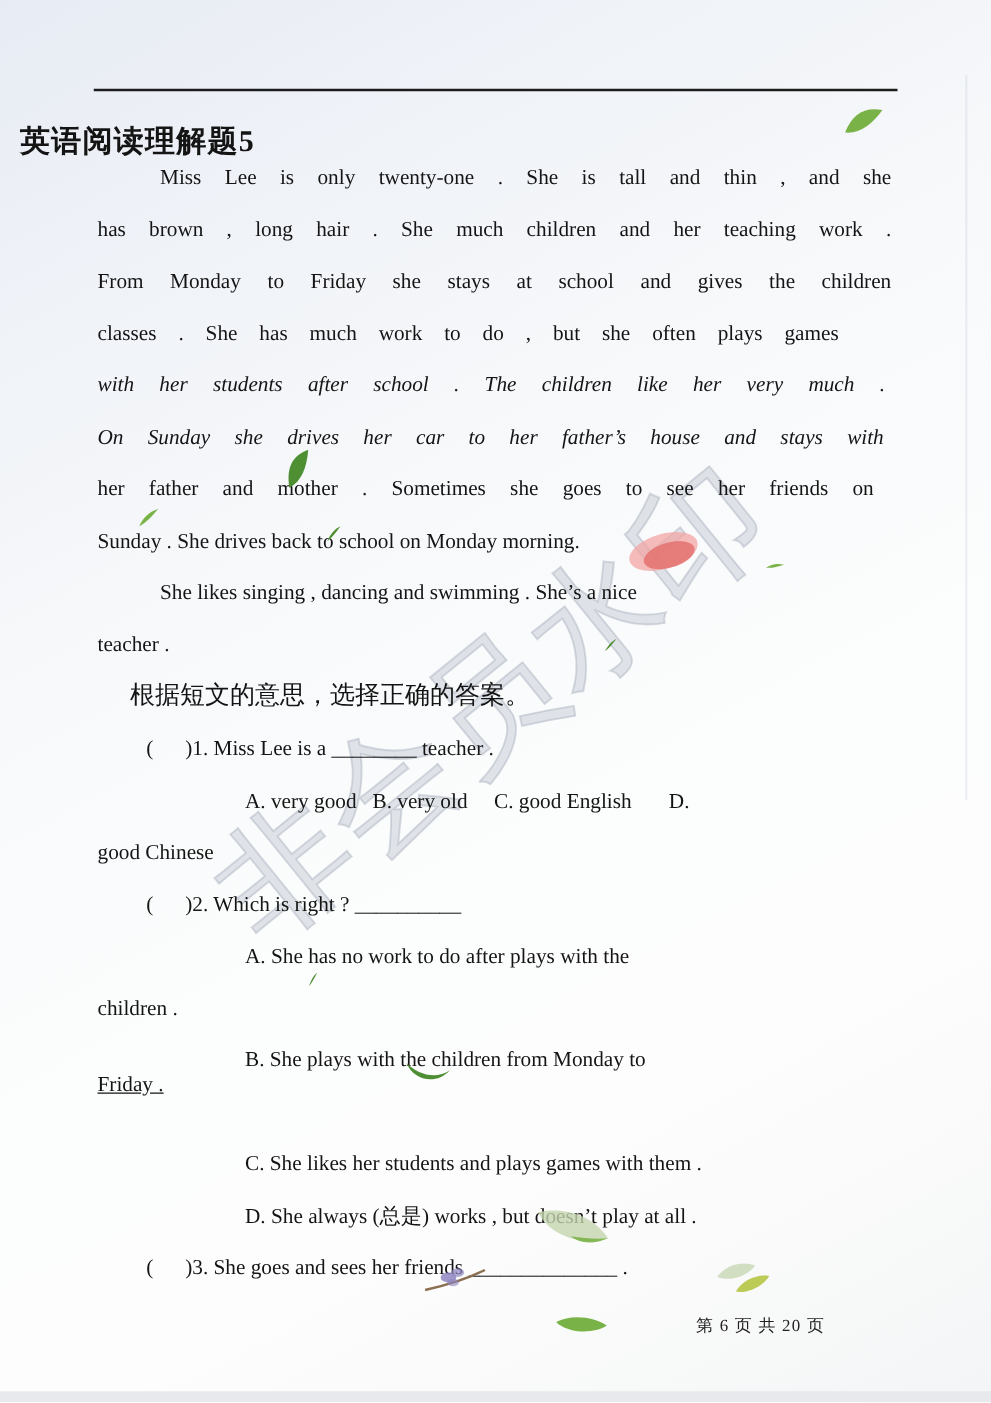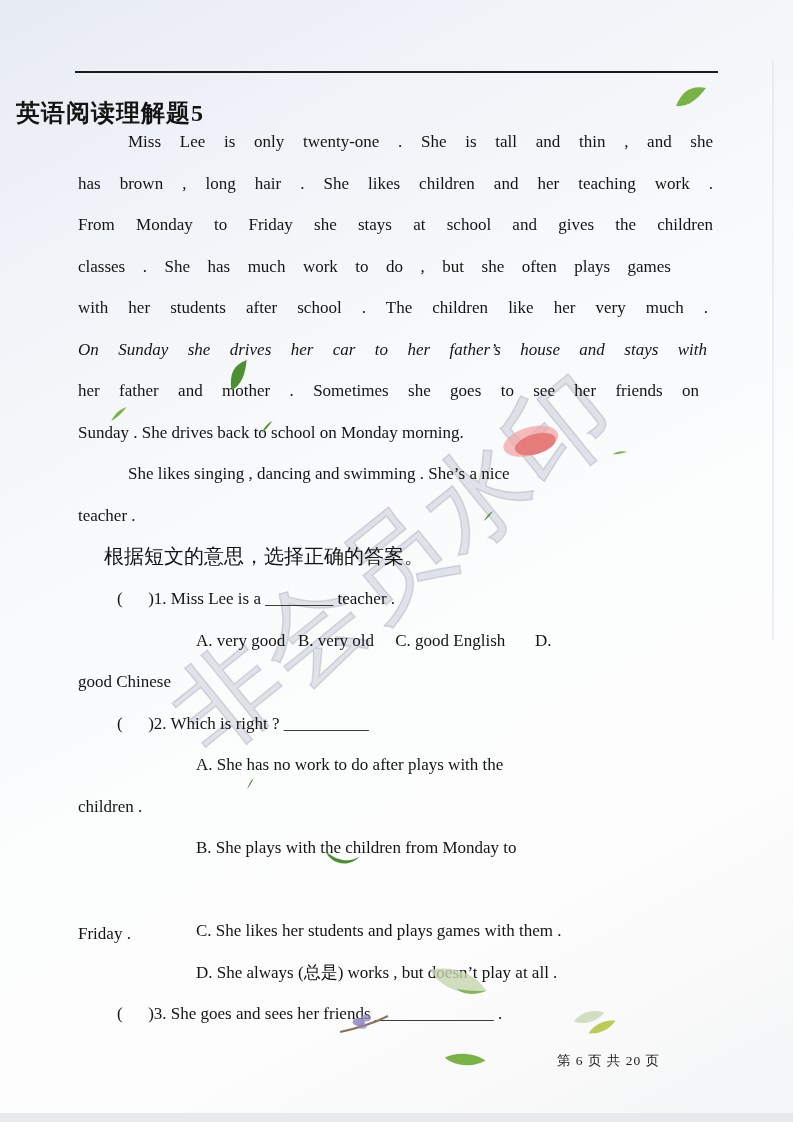--- a/index.html
+++ b/index.html
@@ -41,39 +41,39 @@
 <div class="page">
 
   <div class="right-faint"></div>
 
   <div class="watermark">非会员水印</div>
 
   <div class="rule"></div>
   <h1 class="title">英语阅读理解题5</h1>
 
   <div class="line j" style="left:128px;top:127px;width:585px;">Miss Lee is only twenty-one . She is tall and thin , and she</div>
-  <div class="line j" style="left:78px;top:169px;width:635px;">has brown , long hair . She likes children and her teaching work .</div>
+  <div class="line j" style="left:78px;top:169px;width:635px;">has brown , long hair . She much children and her teaching work .</div>
   <div class="line j" style="left:78px;top:210px;width:635px;">From Monday to Friday she stays at school and gives the children</div>
   <div class="line j" style="left:78px;top:252px;width:593px;">classes . She has much work to do , but she often plays games</div>
-  <div class="line j" style="left:78px;top:293px;width:630px;">with her students after school . The children like her very much .</div>
+  <div class="line j" style="left:78px;top:293px;width:630px;font-style:italic;">with her students after school . The children like her very much .</div>
   <div class="line j" style="left:78px;top:335px;width:629px;font-style:italic;">On Sunday she drives her car to her father’s house and stays with</div>
   <div class="line j" style="left:78px;top:376px;width:621px;">her father and mother . Sometimes she goes to see her friends on</div>
   <div class="line" style="left:78px;top:418px;text-align:right;">Sunday . She drives back to school on Monday morning.</div>
   <div class="line" style="left:128px;top:459px;">She likes singing , dancing and swimming . She’s a nice</div>
   <div class="line" style="left:78px;top:501px;">teacher .</div>
 
   <div class="line" style="left:104px;top:541px;font-size:20px;">根据短文的意思，选择正确的答案。</div>
   <div class="line" style="left:117px;top:584px;">(      )1. Miss Lee is a ________ teacher .</div>
   <div class="line" style="left:196px;top:626px;">A. very good   B. very old     C. good English       D.</div>
   <div class="line" style="left:78px;top:667px;">good Chinese</div>
   <div class="line" style="left:117px;top:709px;">(      )2. Which is right ? __________</div>
   <div class="line" style="left:196px;top:750px;">A. She has no work to do after plays with the</div>
   <div class="line" style="left:78px;top:792px;">children .</div>
   <div class="line" style="left:196px;top:833px;">B. She plays with the children from Monday to</div>
-  <div class="line" style="left:78px;top:919px;">Friday .</div>
+  <div class="line" style="left:78px;top:853px;text-decoration:underline;">Friday .</div>
   <div class="line" style="left:196px;top:916px;">C. She likes her students and plays games with them .</div>
   <div class="line" style="left:196px;top:958px;">D. She always (总是) works , but doesn’t play at all .</div>
   <div class="line" style="left:117px;top:999px;text-align:right;">(      )3. She goes and sees her friends ______________ .</div>
 
   <div class="footer">第 6 页 共 20 页</div>
 
   <svg class="deco" style="left:678px;top:82px;width:26px;height:30px;transform:rotate(18deg);" viewBox="0 0 100 100" preserveAspectRatio="none">
     <path d="M6 94 C10 40 38 12 94 6 C78 50 50 86 6 94 Z" fill="#79b347"></path>
   </svg>
 

